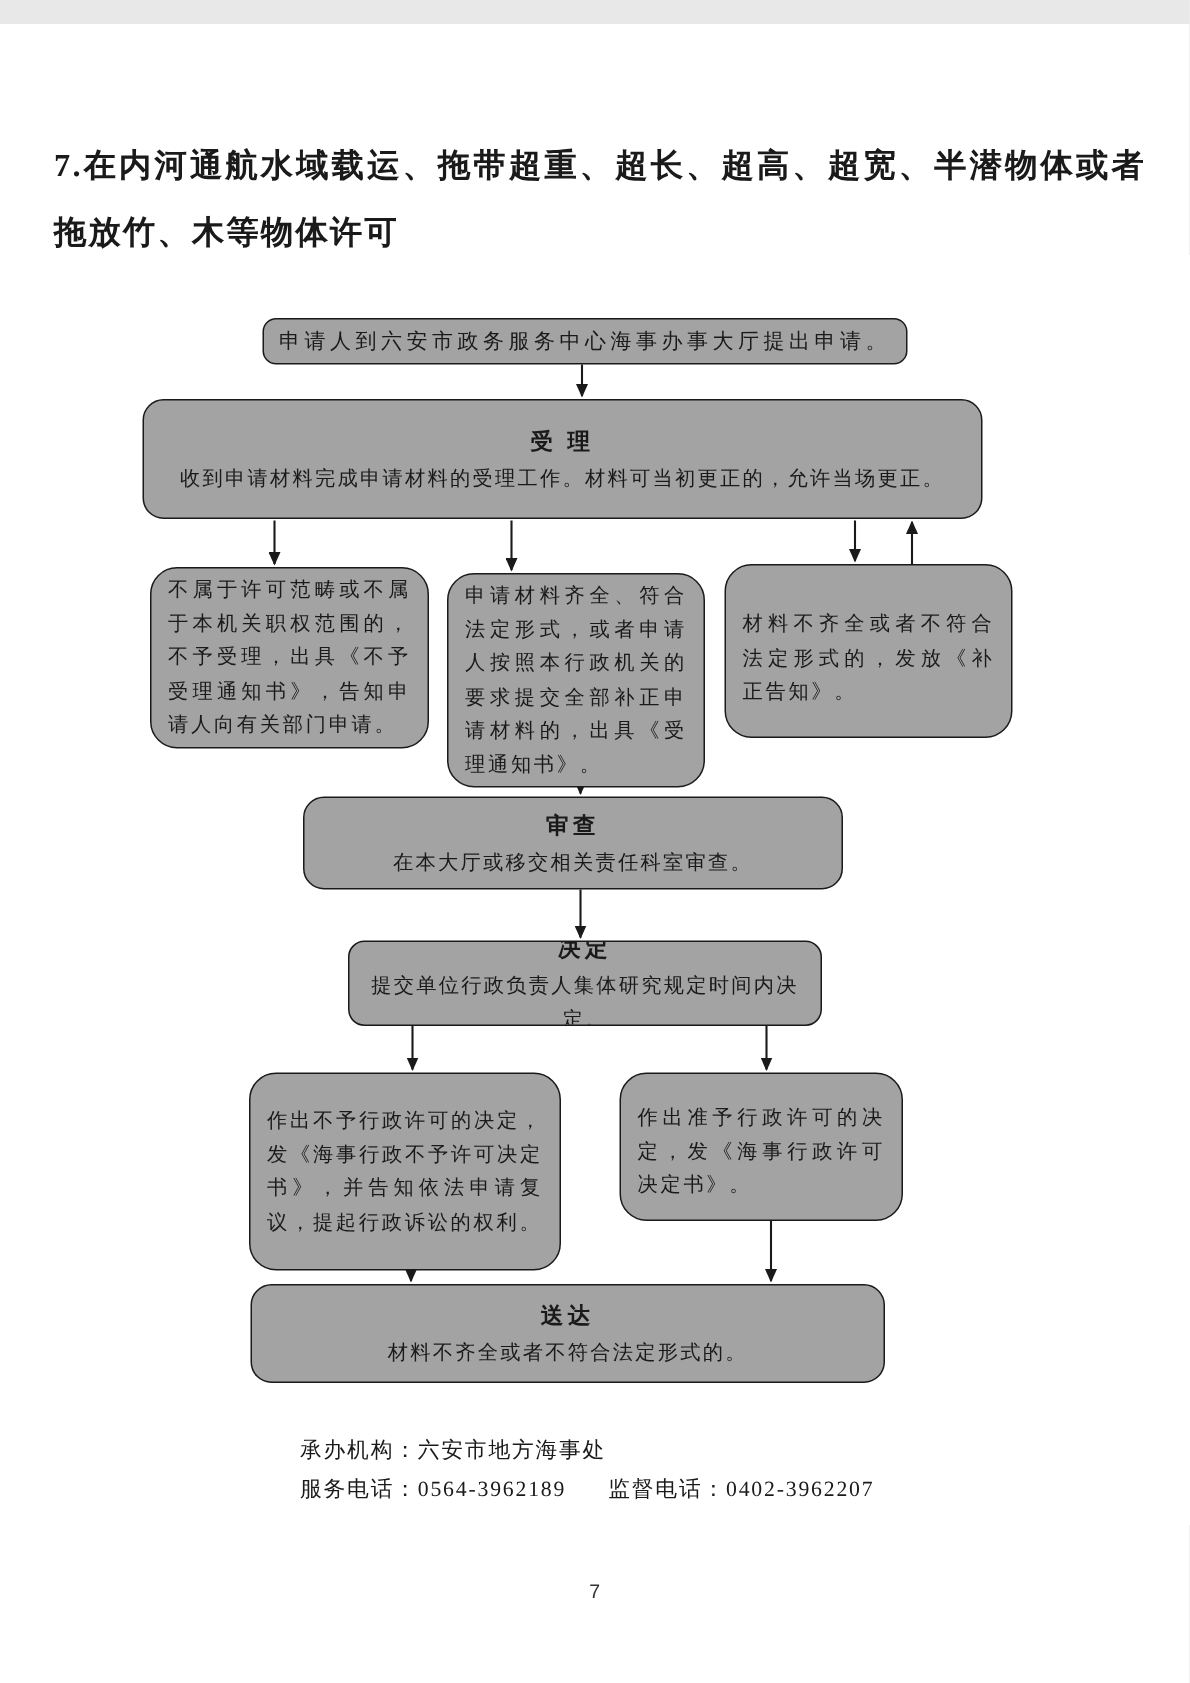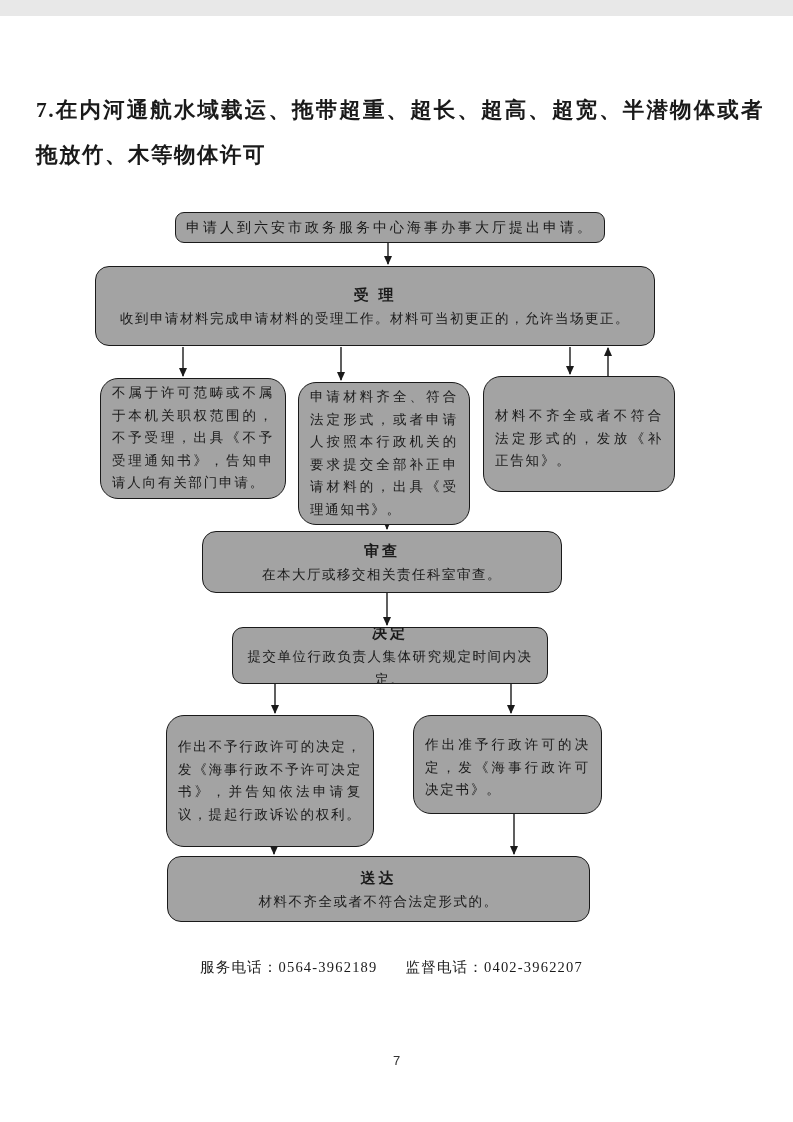--- a/index.html
+++ b/index.html
@@ -164,20 +164,21 @@
   <div class="fbox grant-box">
     <div class="side-text">作出准予行政许可的决定，发《海事行政许可决定书》。</div>
   </div>
 
   <div class="fbox deliver-box">
     <div class="fbox-title">送达</div>
     <div class="fbox-body">材料不齐全或者不符合法定形式的。</div>
   </div>
 
   <div class="footer-block">
+    <div>承办机构：六安市地方海事处</div>
     <div class="footer-line2">
       <span>服务电话：0564-3962189</span><span class="phone-gap"></span><span>监督电话：0402-3962207</span>
     </div>
   </div>
 
   <div class="page-number">7</div>
 
 </div>
 
 </body></html>

